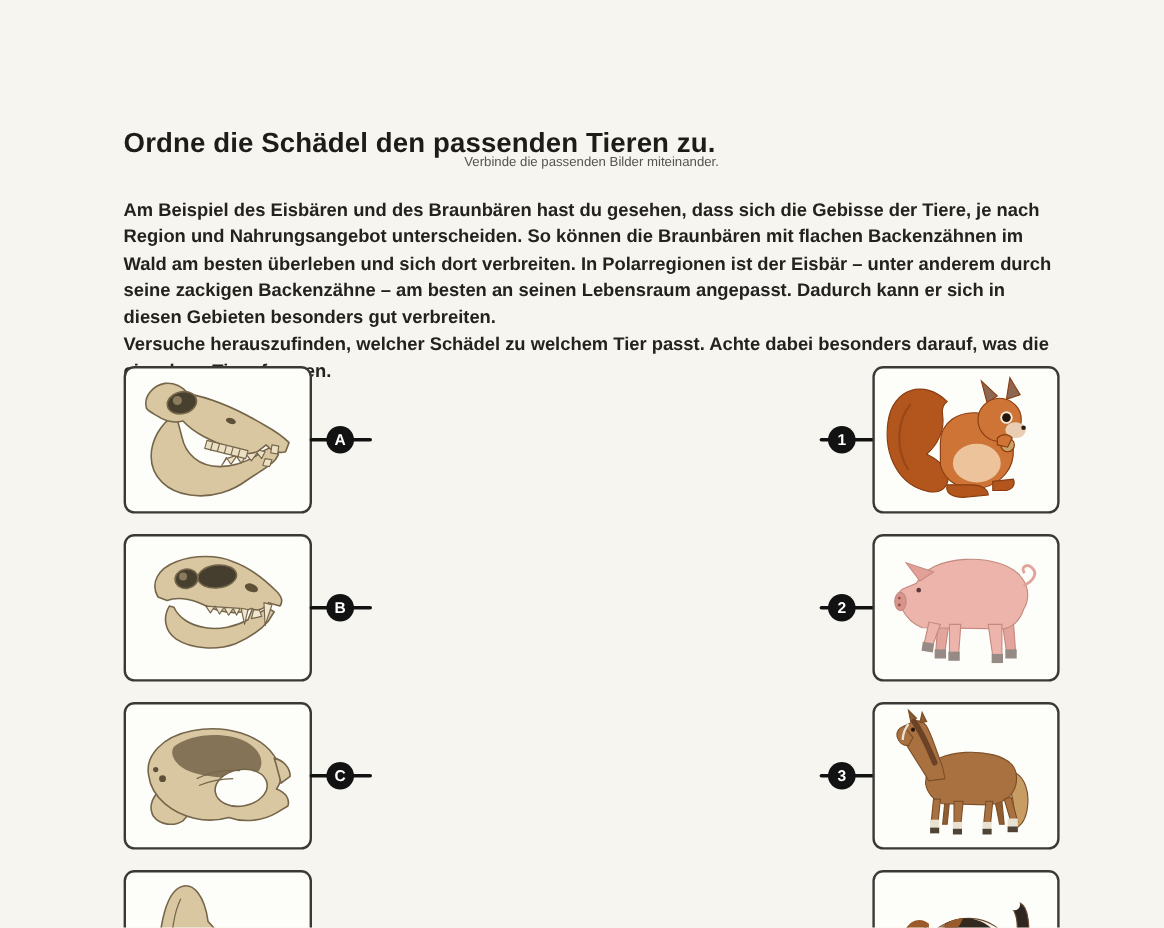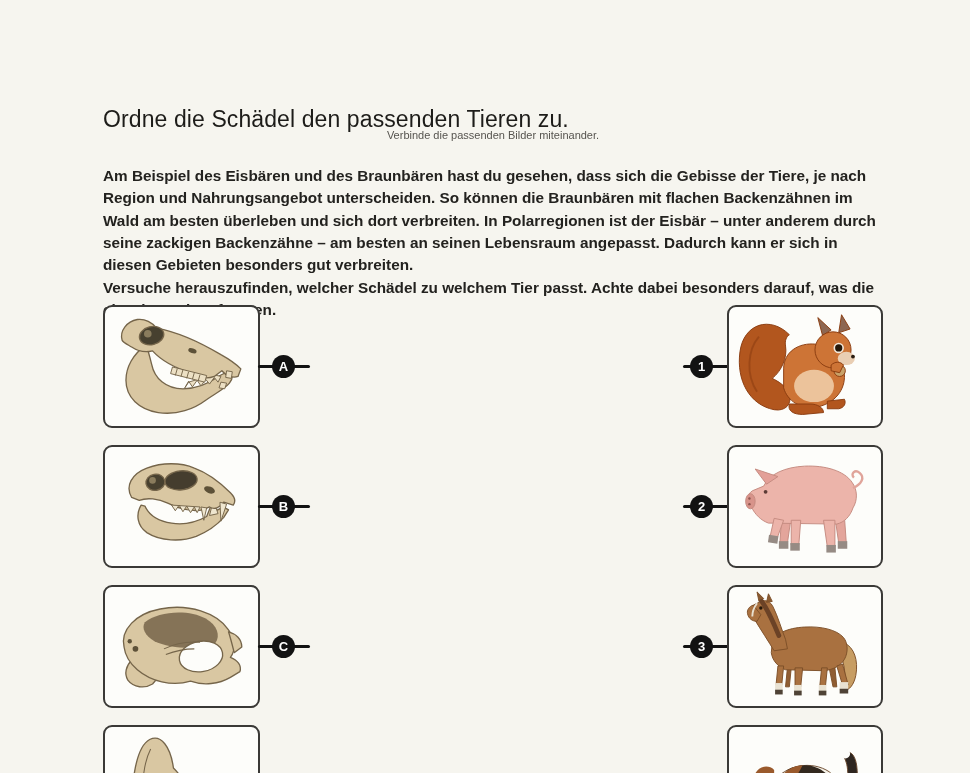--- a/index.html
+++ b/index.html
@@ -5,21 +5,21 @@
   html,body{margin:0;padding:0;}
   body{
     width:970px;height:773px;overflow:hidden;position:relative;
     background:#f6f5ef;
     font-family:"Liberation Sans", sans-serif;
     color:#22211e;
   }
   .abs{position:absolute;}
   .title{
     left:103px;top:91px;width:780px;
-    font-size:23px;font-weight:400;color:#1d1c19;letter-spacing:.1px;
+    font-size:23px;font-weight:700;color:#1d1c19;letter-spacing:.1px;
   }
   .subtitle{
     left:103px;top:129px;width:780px;
     font-size:11px;color:#56544f;text-align:center;
   }
   .instructions{
     left:103px;top:165px;width:778px;
     font-size:15.3px;line-height:1.46;color:#23221f;font-weight:bold;
   }
   .instructions p{margin:0;}

